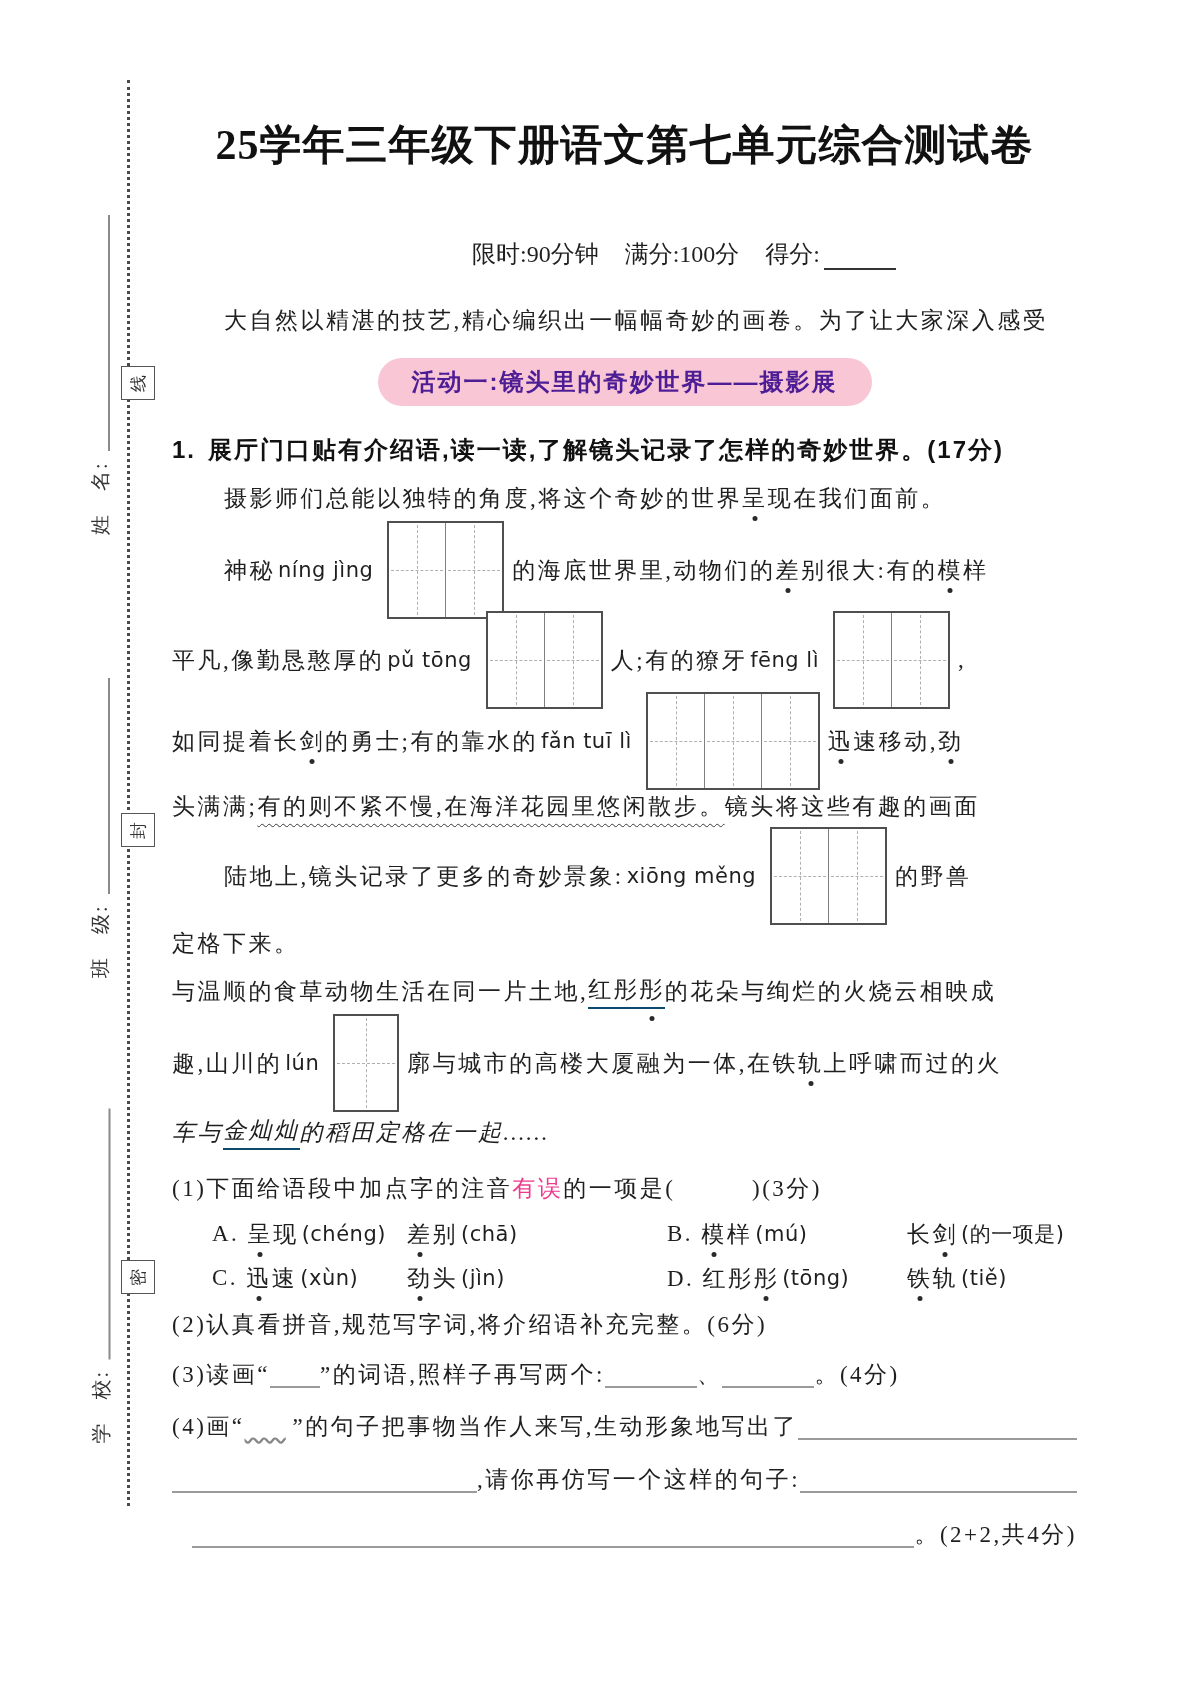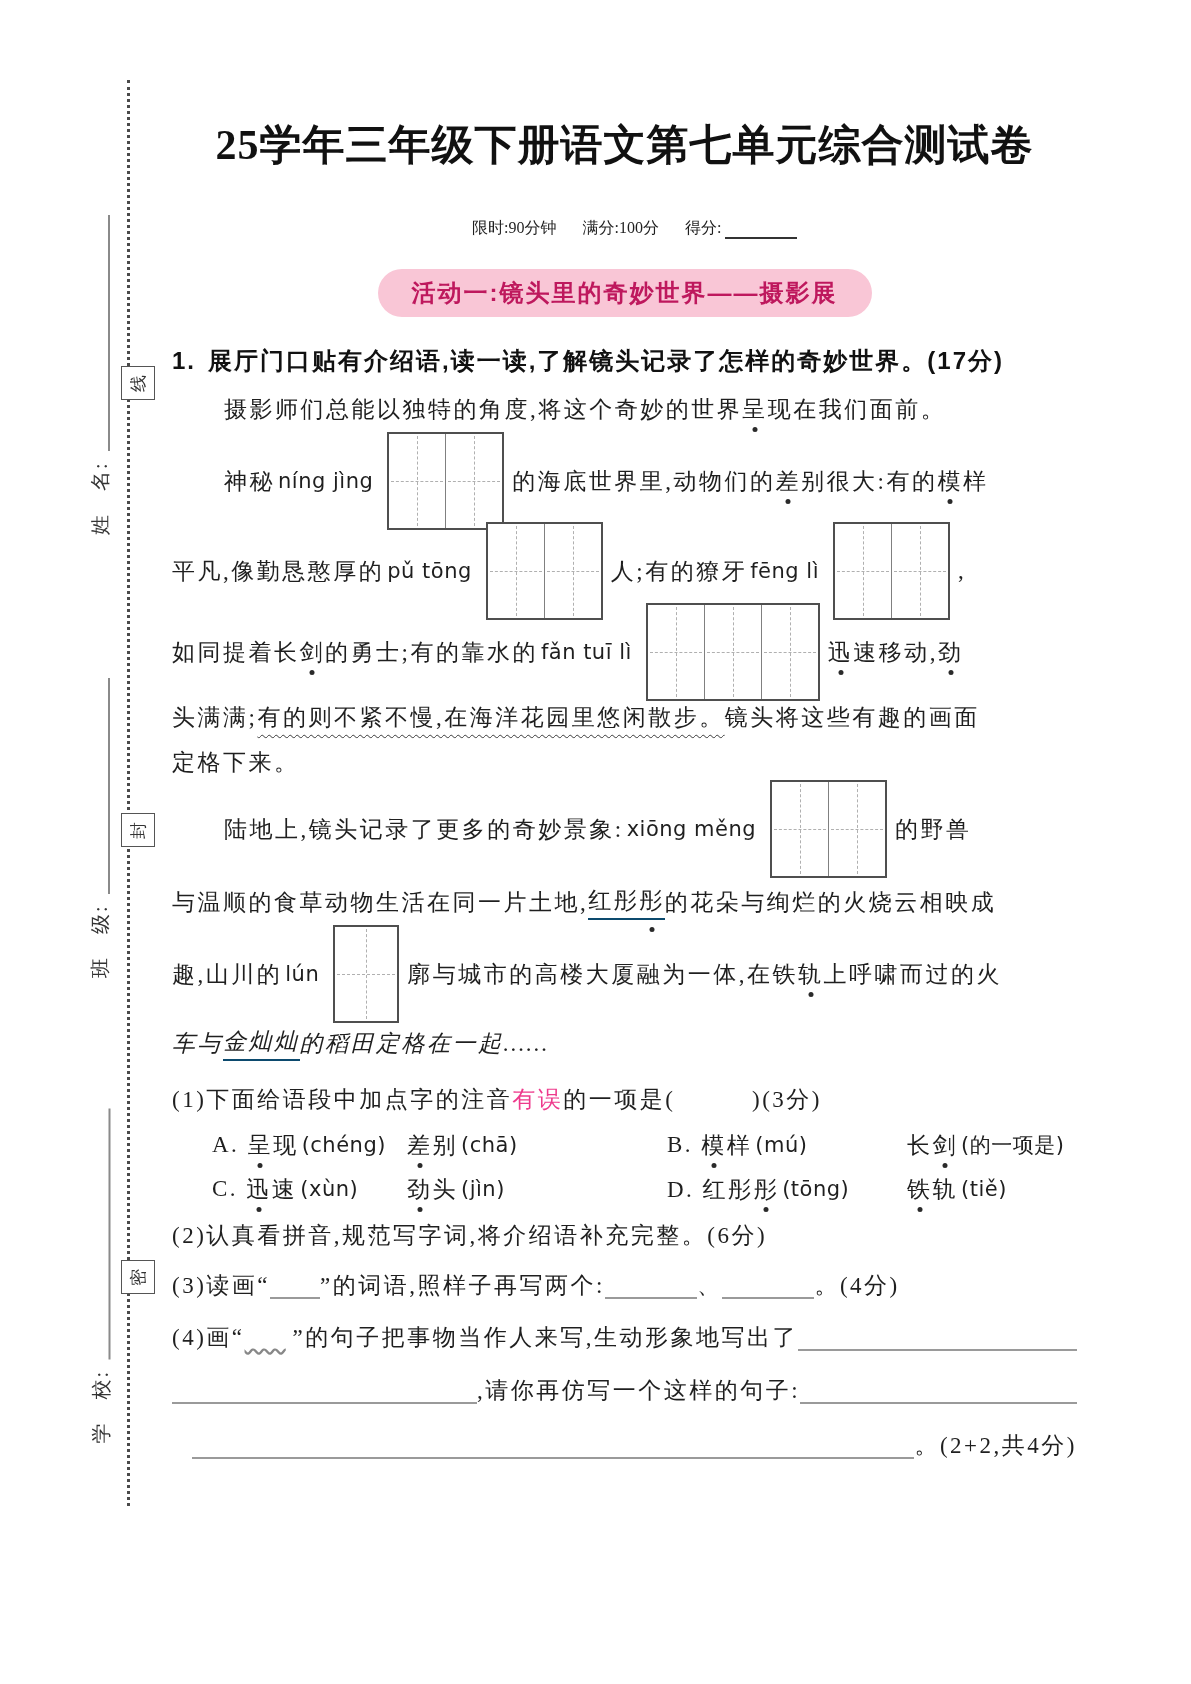--- a/index.html
+++ b/index.html
@@ -15,28 +15,28 @@
   .seal span{display:block;transform:rotate(-90deg);}
   .side-field{position:absolute;height:28px;display:flex;align-items:center;
               transform:rotate(-90deg);font-size:20px;color:#333;letter-spacing:2px;}
   .side-field .lbl{white-space:nowrap;margin-right:10px;}
   .side-field .sblank{flex:1 1 auto;border-bottom:2px solid #8a8a8a;height:18px;}
 
   
   .content{position:absolute;left:172px;top:0;width:905px;}
   .title{padding-top:112px;line-height:66px;text-align:center;font-size:42px;
          font-weight:bold;letter-spacing:1px;color:#111;}
-  .info{margin-top:31px;height:30px;padding-left:300px;font-size:16px;display:flex;align-items:flex-end;}
+  .info{margin-top:62px;height:30px;padding-left:300px;font-size:24px;display:flex;align-items:flex-end;}
   .info .item{margin-right:26px;}
   .info .score-blank{display:inline-block;width:72px;height:24px;border-bottom:2px solid #333;}
   .intro{margin-top:30px;font-size:23px;line-height:42px;letter-spacing:2.5px;}
   .intro .ln2{}
   .intro .ln1{padding-left:52px;}
   .banner-row{margin-top:16px;text-align:center;}
-  .banner{display:inline-block;background:var(--banner-bg,#f9c6d6);color:#be185d;
+  .banner{display:inline-block;background:var(--banner-bg,#f9c6d6);color:#4c1d95;
           font-family:"Liberation Sans","DejaVu Sans",sans-serif;font-weight:bold;
           font-size:24px;letter-spacing:2px;padding:8px 34px;border-radius:24px;}
   .q1{margin-top:26px;height:36px;display:flex;align-items:center;
       font-family:"Liberation Sans","DejaVu Sans",sans-serif;font-weight:bold;
       font-size:24px;letter-spacing:2px;color:#111;}
   .q1 .qnum{margin-right:12px;}
 
   
   .body-lines{margin-top:8px;font-size:23px;letter-spacing:2.5px;}
   .pline{display:flex;align-items:center;}
@@ -104,20 +104,21 @@
     <div class="title">25学年三年级下册语文第七单元综合测试卷</div>
 
     <div class="info">
       <span class="item">限时:90分钟</span>
       <span class="item">满分:100分</span>
       <span class="item" style="margin-right:4px">得分:</span>
       <span class="score-blank"></span>
     </div>
 
     <div class="intro">
+      <div class="ln1">大自然以精湛的技艺,精心编织出一幅幅奇妙的画卷。为了让大家深入感受</div>
     </div>
 
     <div class="banner-row">
       <span class="banner">活动一:镜头里的奇妙世界——摄影展</span>
     </div>
 
     <div class="q1">
       <span class="qnum">1.</span>
       <span>展厅门口贴有介绍语,读一读,了解镜头记录了怎样的奇妙世界。(17分)</span>
     </div>
@@ -168,31 +169,31 @@
           </span>
           <span class="seg em">迅</span>
           <span class="seg">速移动,</span>
           <span class="seg em">劲</span>
         </div>
         <div class="pline" style="height: 48px;">
           <span class="seg">头满满;</span>
           <span class="seg u-wavy">有的则不紧不慢,在海洋花园里悠闲散步。</span>
           <span class="seg">镜头将这些有趣的画面</span>
         </div>
-        <div class="pline" style="height: 42px;">
-          <span class="seg">定格下来。</span>
-        </div>
         <div class="pline ind" style="height: 92px;">
           <span class="seg">陆地上,镜头记录了更多的奇妙景象:</span>
           <span class="seg py">xiōng měng</span>
           <span class="tzg">
             <span class="cell"></span>
             <span class="cell"></span>
           </span>
           <span class="seg">的野兽</span>
+        </div>
+        <div class="pline" style="height: 42px;">
+          <span class="seg">定格下来。</span>
         </div>
         <div class="pline" style="height: 54px;">
           <span class="seg">与温顺的食草动物生活在同一片土地,</span>
           <span class="seg u-line">红彤</span>
           <span class="seg u-line em">彤</span>
           <span class="seg">的花朵与绚烂的火烧云相映成</span>
         </div>
         <div class="pline" style="height: 90px;">
           <span class="seg">趣,山川的</span>
           <span class="seg py">lún</span>

